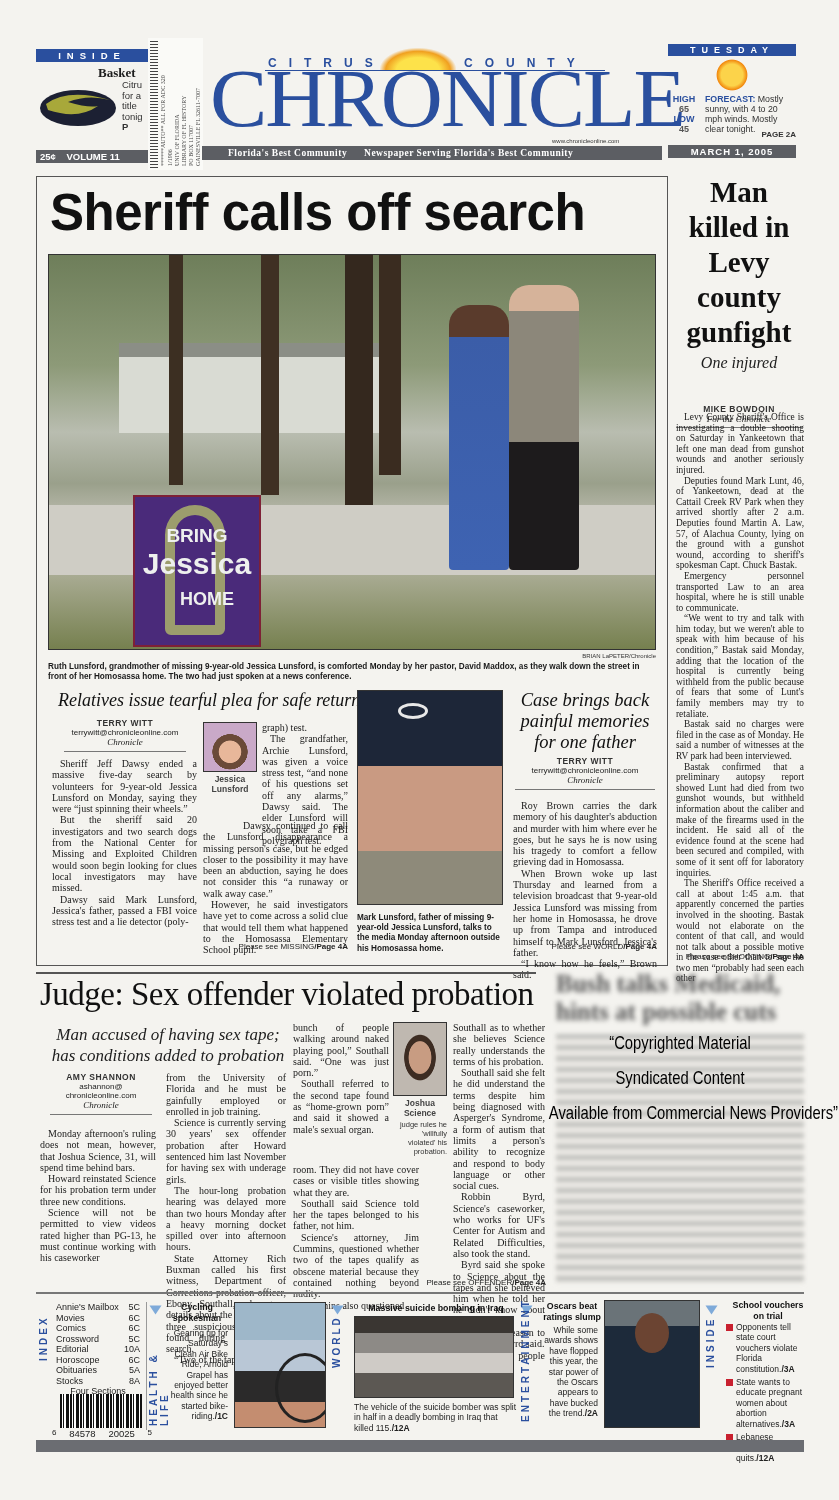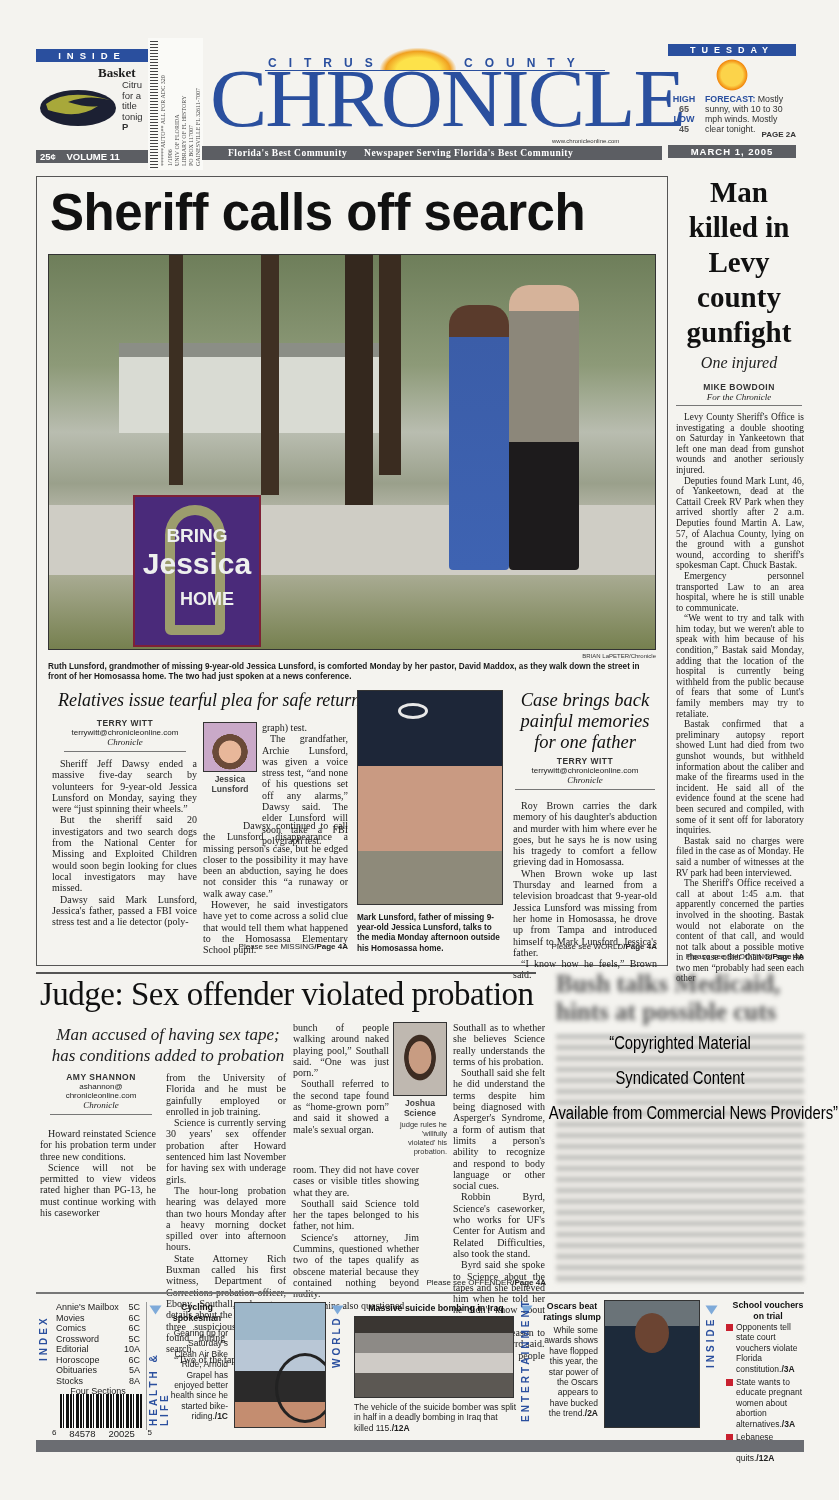--- a/index.html
+++ b/index.html
@@ -76,21 +76,21 @@
 
   <div class="abs blue-bar" style="left:668px;top:44px;width:128px;height:12px;font-size:9px;line-height:12px;">TUESDAY</div>
   <div class="abs" style="left:715px;top:58px;width:34px;height:34px;border-radius:50%;background:radial-gradient(circle,#fcd34a 0 45%,#f28a10 62%,transparent 66%);"></div>
   <div class="abs sans" style="left:668px;top:94px;width:32px;text-align:center;font-weight:bold;color:#555;font-size:9px;line-height:10px;">
     <div style="color:#2a4f9e;">HIGH</div>
     <div>65</div>
     <div style="color:#2a4f9e;">LOW</div>
     <div>45</div>
   </div>
   <div class="abs sans" style="left:705px;top:94px;width:92px;font-size:8.8px;line-height:10px;color:#333;">
-    <b style="color:#2a4f9e;">FORECAST:</b> <span>Mostly sunny, with 10 to 30 mph winds. Mostly clear tonight.</span>
+    <b style="color:#2a4f9e;">FORECAST:</b> <span>Mostly sunny, with 4 to 20 mph winds. Mostly clear tonight.</span>
   </div>
   <div class="abs sans" style="left:700px;top:130px;width:96px;text-align:right;font-size:8px;font-weight:bold;color:#333;">PAGE 2A</div>
   <div class="abs gray-bar" style="left:668px;top:145px;width:128px;height:13px;font-size:9.5px;line-height:13px;text-align:center;letter-spacing:1px;">MARCH 1, 2005</div>
 </div>
 
 <div class="abs" style="left:36px;top:176px;width:632px;height:790px;border:1px solid #555;"></div>
 <div class="abs sans" style="left:50px;top:183px;width:606px;font-size:51px;line-height:60px;font-weight:bold;color:#111;letter-spacing:-0.5px;">Sheriff calls off search</div>
 
 <div class="abs photo" style="left:48px;top:254px;width:608px;height:396px;background:linear-gradient(180deg,#6e7e5a 0%,#8d9a78 28%,#b9bdb0 45%,#9aa08b 58%,#c7c5bb 70%,#76804f 100%);">
   <div class="abs" style="left:70px;top:88px;width:270px;height:90px;background:#d9dbd3;border-top:14px solid #8b8e86;"></div>
@@ -153,50 +153,51 @@
   <p>Roy Brown carries the dark memory of his daughter's abduction and murder with him where ever he goes, but he says he is now using his tragedy to comfort a fellow grieving dad in Homosassa.</p>
   <p>When Brown woke up last Thursday and learned from a television broadcast that 9-year-old Jessica Lunsford was missing from her home in Homosassa, he drove up from Tampa and introduced himself to Mark Lunsford, Jessica's father.</p>
   <p>“I know how he feels,” Brown said.</p>
 </div>
 <div class="abs see" style="left:513px;top:942px;width:144px;">
   <span>Please see </span><span>WORLD</span><b>/Page 4A</b>
 </div>
 
 <div class="abs serif" style="left:672px;top:175px;width:134px;text-align:center;font-size:29px;line-height:35px;font-weight:bold;color:#111;">Man killed in Levy county gunfight</div>
 <div class="abs serif" style="left:672px;top:354px;width:134px;text-align:center;font-size:16px;font-style:italic;">One injured</div>
-<div class="abs" style="left:676px;top:382px;width:126px;">
+<div class="abs" style="left:676px;top:404px;width:126px;">
   <div class="byline-name">MIKE BOWDOIN</div>
   <div class="byline-paper">For the Chronicle</div>
   <div class="rule" style="margin:3px 0 6px;"></div>
 </div>
 <div class="abs body-text" style="left:676px;top:412px;width:128px;font-size:9.4px;line-height:10.6px;">
   <p>Levy County Sheriff's Office is investigating a double shooting on Saturday in Yankeetown that left one man dead from gunshot wounds and another seriously injured.</p>
   <p>Deputies found Mark Lunt, 46, of Yankeetown, dead at the Cattail Creek RV Park when they arrived shortly after 2 a.m. Deputies found Martin A. Law, 57, of Alachua County, lying on the ground with a gunshot wound, according to sheriff's spokesman Capt. Chuck Bastak.</p>
   <p>Emergency personnel transported Law to an area hospital, where he is still unable to communicate.</p>
   <p>“We went to try and talk with him today, but we weren't able to speak with him because of his condition,” Bastak said Monday, adding that the location of the hospital is currently being withheld from the public because of fears that some of Lunt's family members may try to retaliate.</p>
+  <p>Bastak said no charges were filed in the case as of Monday. He said a number of witnesses at the RV park had been interviewed.</p>
   <p>Bastak confirmed that a preliminary autopsy report showed Lunt had died from two gunshot wounds, but withheld information about the caliber and make of the firearms used in the incident. He said all of the evidence found at the scene had been secured and compiled, with some of it sent off for laboratory inquiries.</p>
-  <p>Bastak said no charges were filed in the case as of Monday. He said a number of witnesses at the RV park had been interviewed.</p>
   <p>The Sheriff's Office received a call at about 1:45 a.m. that apparently concerned the parties involved in the shooting. Bastak would not elaborate on the content of that call, and would not talk about a possible motive in the case other than to say the two men “probably had seen each other</p>
 </div>
 <div class="abs see" style="left:676px;top:952px;width:128px;">
   <span>Please see </span><span>SHOOTING</span><b>/Page 4A</b>
 </div>
 
 <div class="abs" style="left:36px;top:972px;width:500px;border-top:2px solid #555;"></div>
 
 <div class="abs serif" style="left:40px;top:972px;width:510px;font-size:33px;line-height:44px;color:#111;white-space:nowrap;letter-spacing:-0.5px;">Judge: Sex offender violated probation</div>
 <div class="abs serif" style="left:44px;top:1024px;width:248px;text-align:center;font-size:17px;line-height:21px;font-style:italic;">Man accused of having sex tape; has conditions added to probation</div>
 <div class="abs" style="left:46px;top:1072px;width:110px;">
   <div class="byline-name">AMY SHANNON</div>
   <div class="byline-email">ashannon@</div>
   <div class="byline-email">chronicleonline.com</div>
   <div class="byline-paper">Chronicle</div>
   <div class="rule" style="margin:4px 4px 6px;"></div>
 </div>
 <div class="abs body-text" style="left:40px;top:1128px;width:116px;">
+  <p>Monday afternoon's ruling does not mean, however, that Joshua Science, 31, will spend time behind bars.</p>
   <p>Howard reinstated Science for his probation term under three new conditions.</p>
   <p>Science will not be permitted to view videos rated higher than PG-13, he must continue working with his caseworker</p>
 </div>
 <div class="abs body-text" style="left:166px;top:1072px;width:120px;">
   <p style="text-indent:0;">from the University of Florida and he must be gainfully employed or enrolled in job training.</p>
   <p>Science is currently serving 30 years' sex offender probation after Howard sentenced him last November for having sex with underage girls.</p>
   <p>The hour-long probation hearing was delayed more than two hours Monday after a heavy morning docket spilled over into afternoon hours.</p>
   <p>State Attorney Rich Buxman called his first witness, Department of Corrections probation officer, Ebony Southall, who gave details about the nature of the three suspicious tapes she found during a Feb. 11 search.</p>
   <p>“Two of the tapes were a</p>
 </div>

